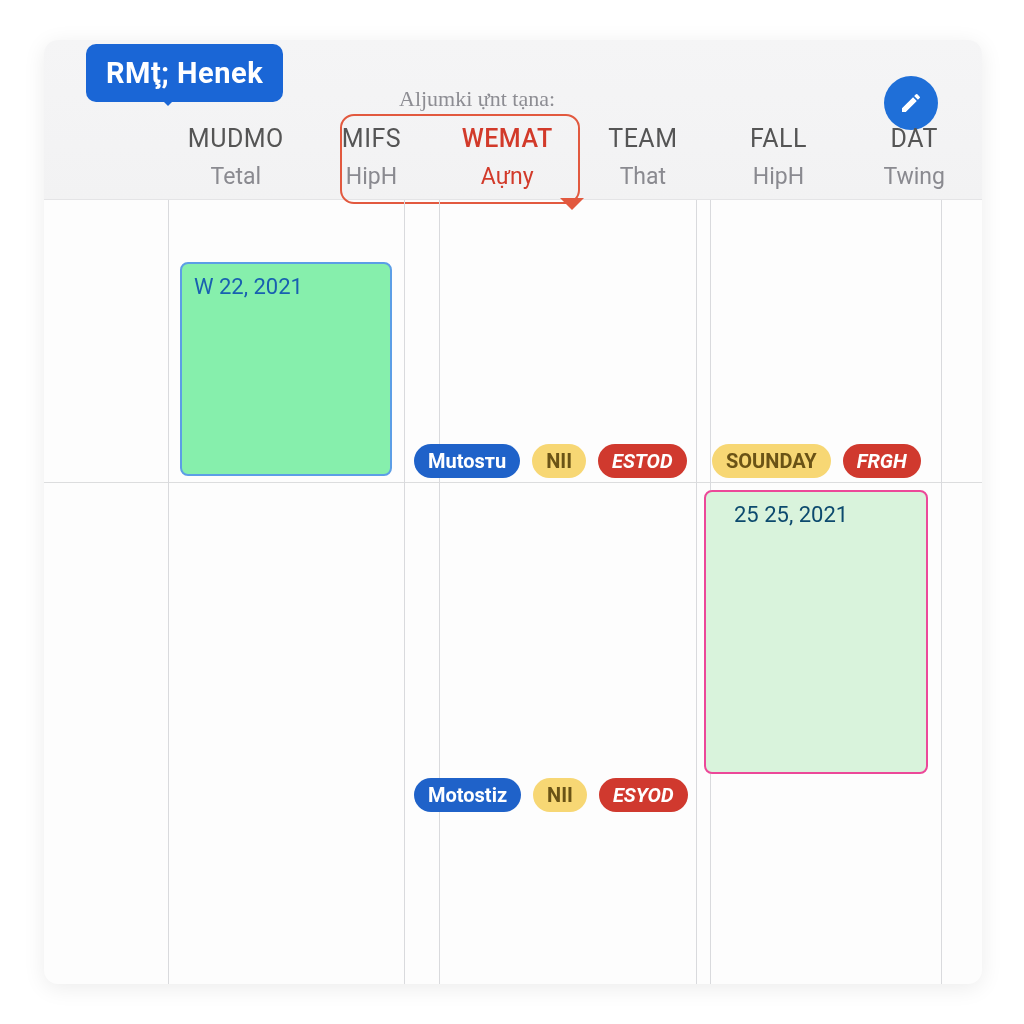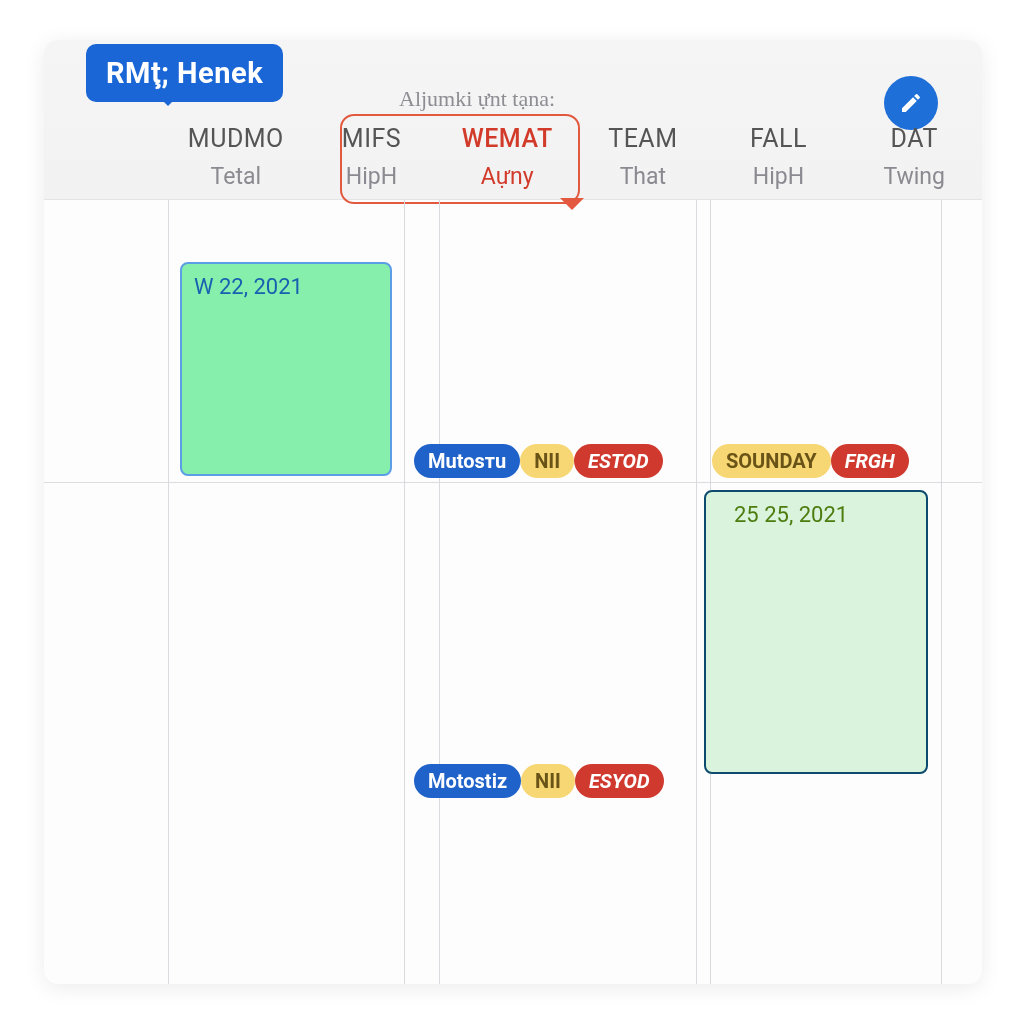--- a/index.html
+++ b/index.html
@@ -145,30 +145,30 @@
     font-size:22px;
     cursor:pointer;
   }
   .evt.blue{
     background:#86efac;
     border:2px solid #5c9ee6;
     color:#1860b0;
   }
   .evt.green{
     background:#d9f3dc;
-    border:2px solid #0c4a6e;
-    color:#4d7c0f;
+    border:2px solid #ec4899;
+    color:#0c4a6e;
     padding-left:28px;
   }
 
   
   .pill-row{
     position:absolute;
     display:flex;
-    gap:0;
+    gap:12px;
     align-items:center;
   }
   .pill{
     border-radius:18px;
     font-size:20px;
     font-weight:700;
     padding:5px 14px;
     white-space:nowrap;
     cursor:pointer;
   }
@@ -254,20 +254,20 @@
     <div class="pill-row" style="left:370px; top:244px;">
       <span class="pill blue">Mutosтu</span>
       <span class="pill yellow">NII</span>
       <span class="pill red">ESTOD</span>
     </div>
     <div class="pill-row" style="left:668px; top:244px;">
       <span class="pill yellow">SOUNDAY</span>
       <span class="pill red">FRGH</span>
     </div>
 
-    <div class="pill-row" style="left:370px; top:564px;">
+    <div class="pill-row" style="left:370px; top:578px;">
       <span class="pill blue">Motostiz</span>
       <span class="pill yellow">NII</span>
       <span class="pill red">ESYOD</span>
     </div>
 
   </div>
 </div>
 
 </body></html>

